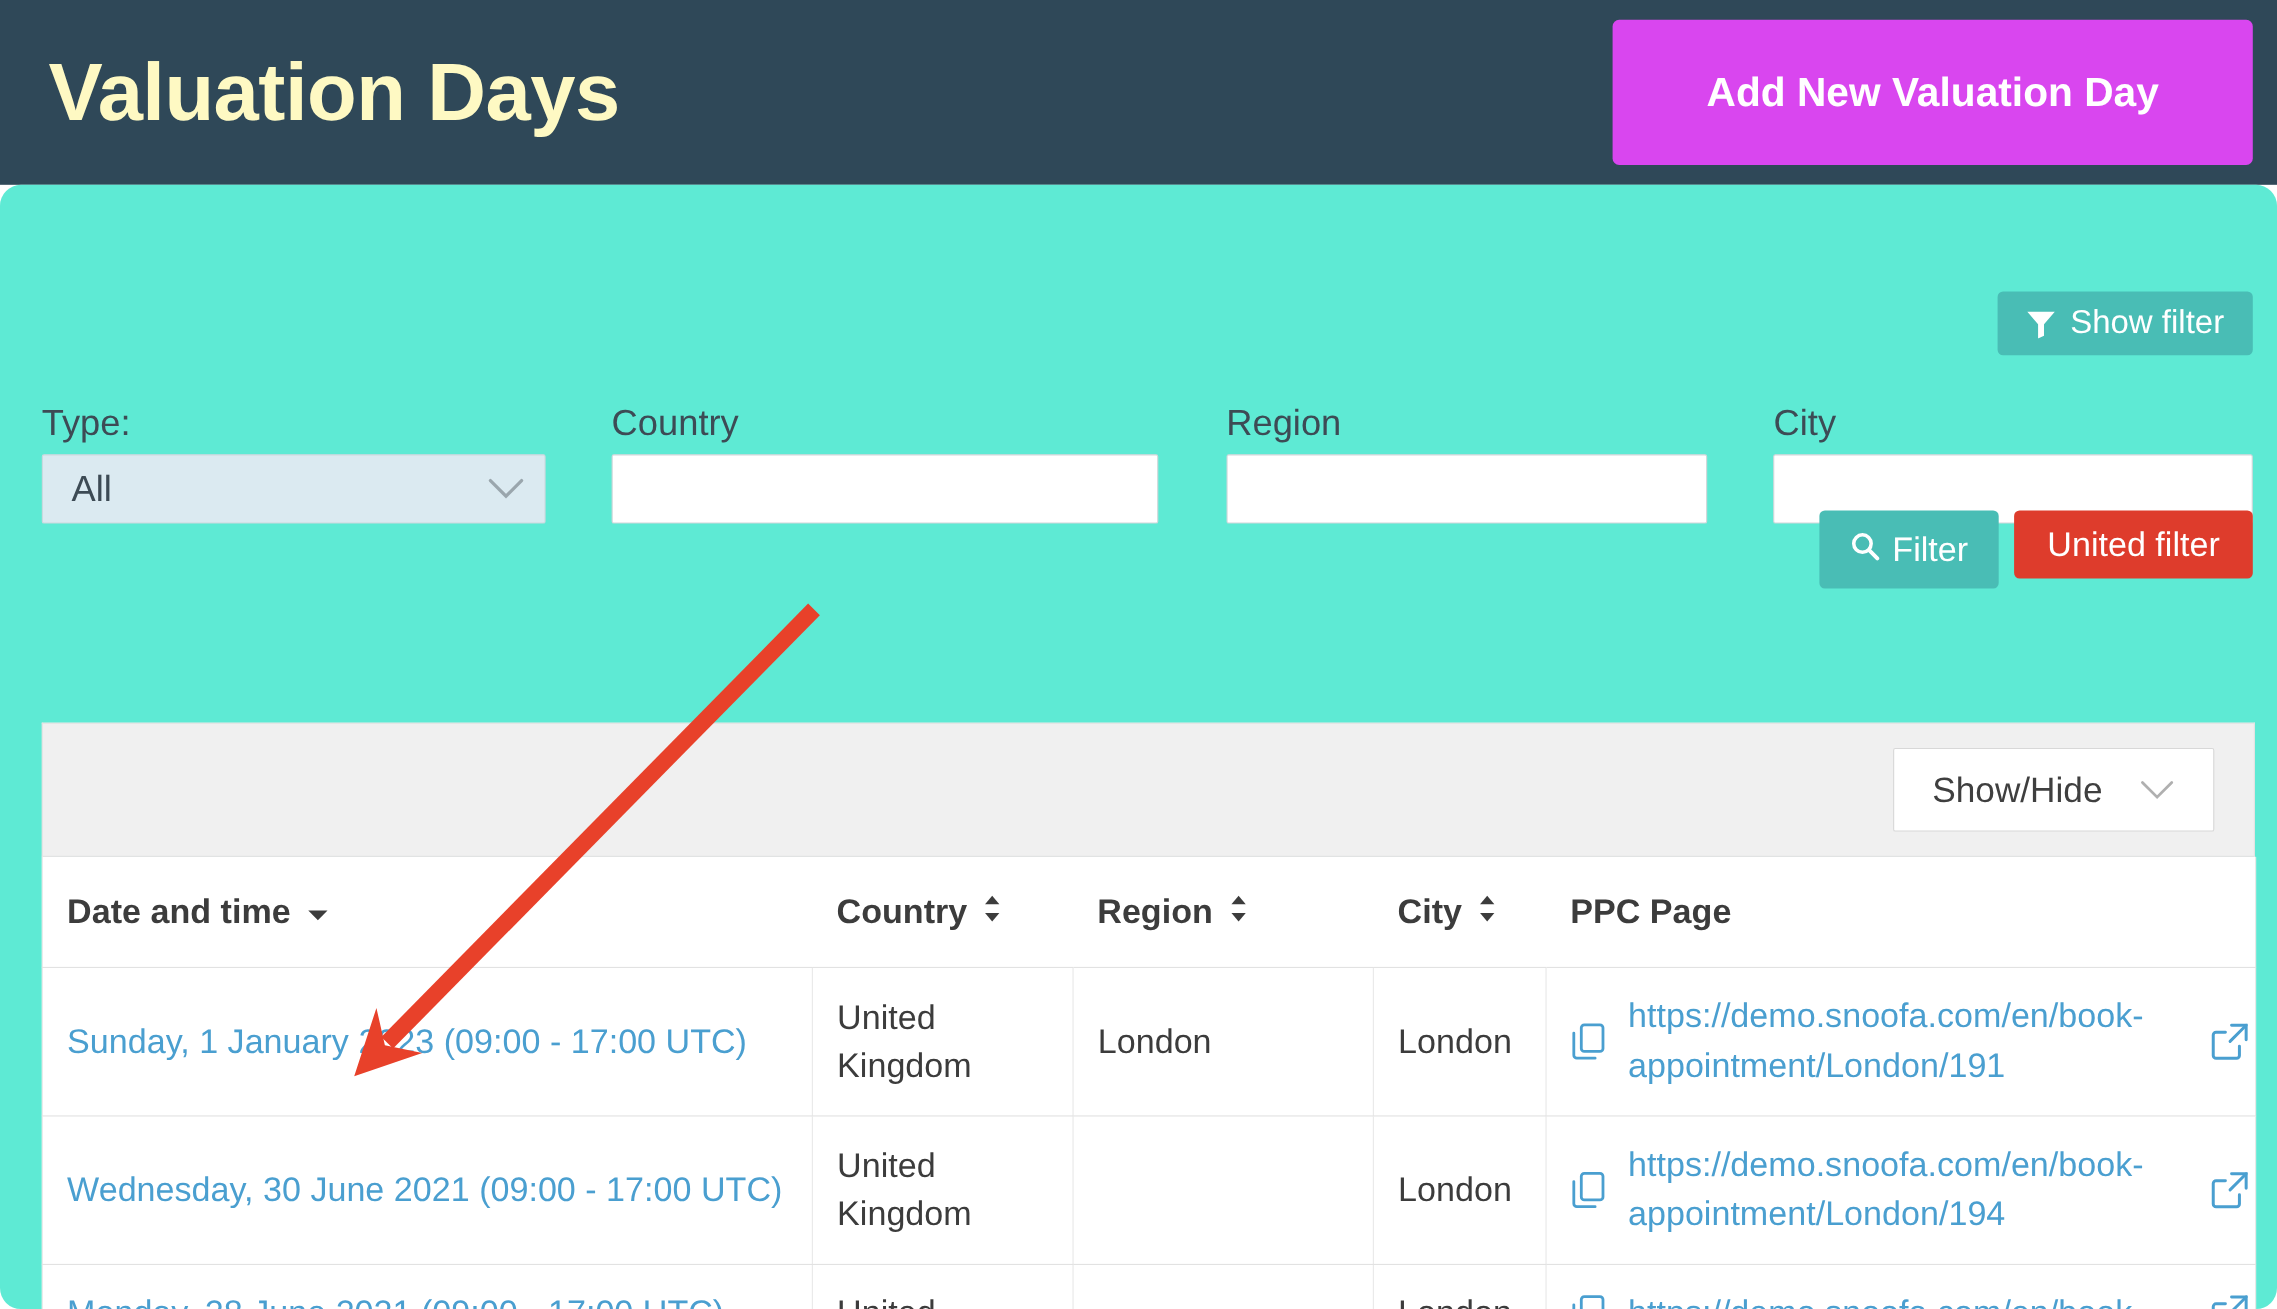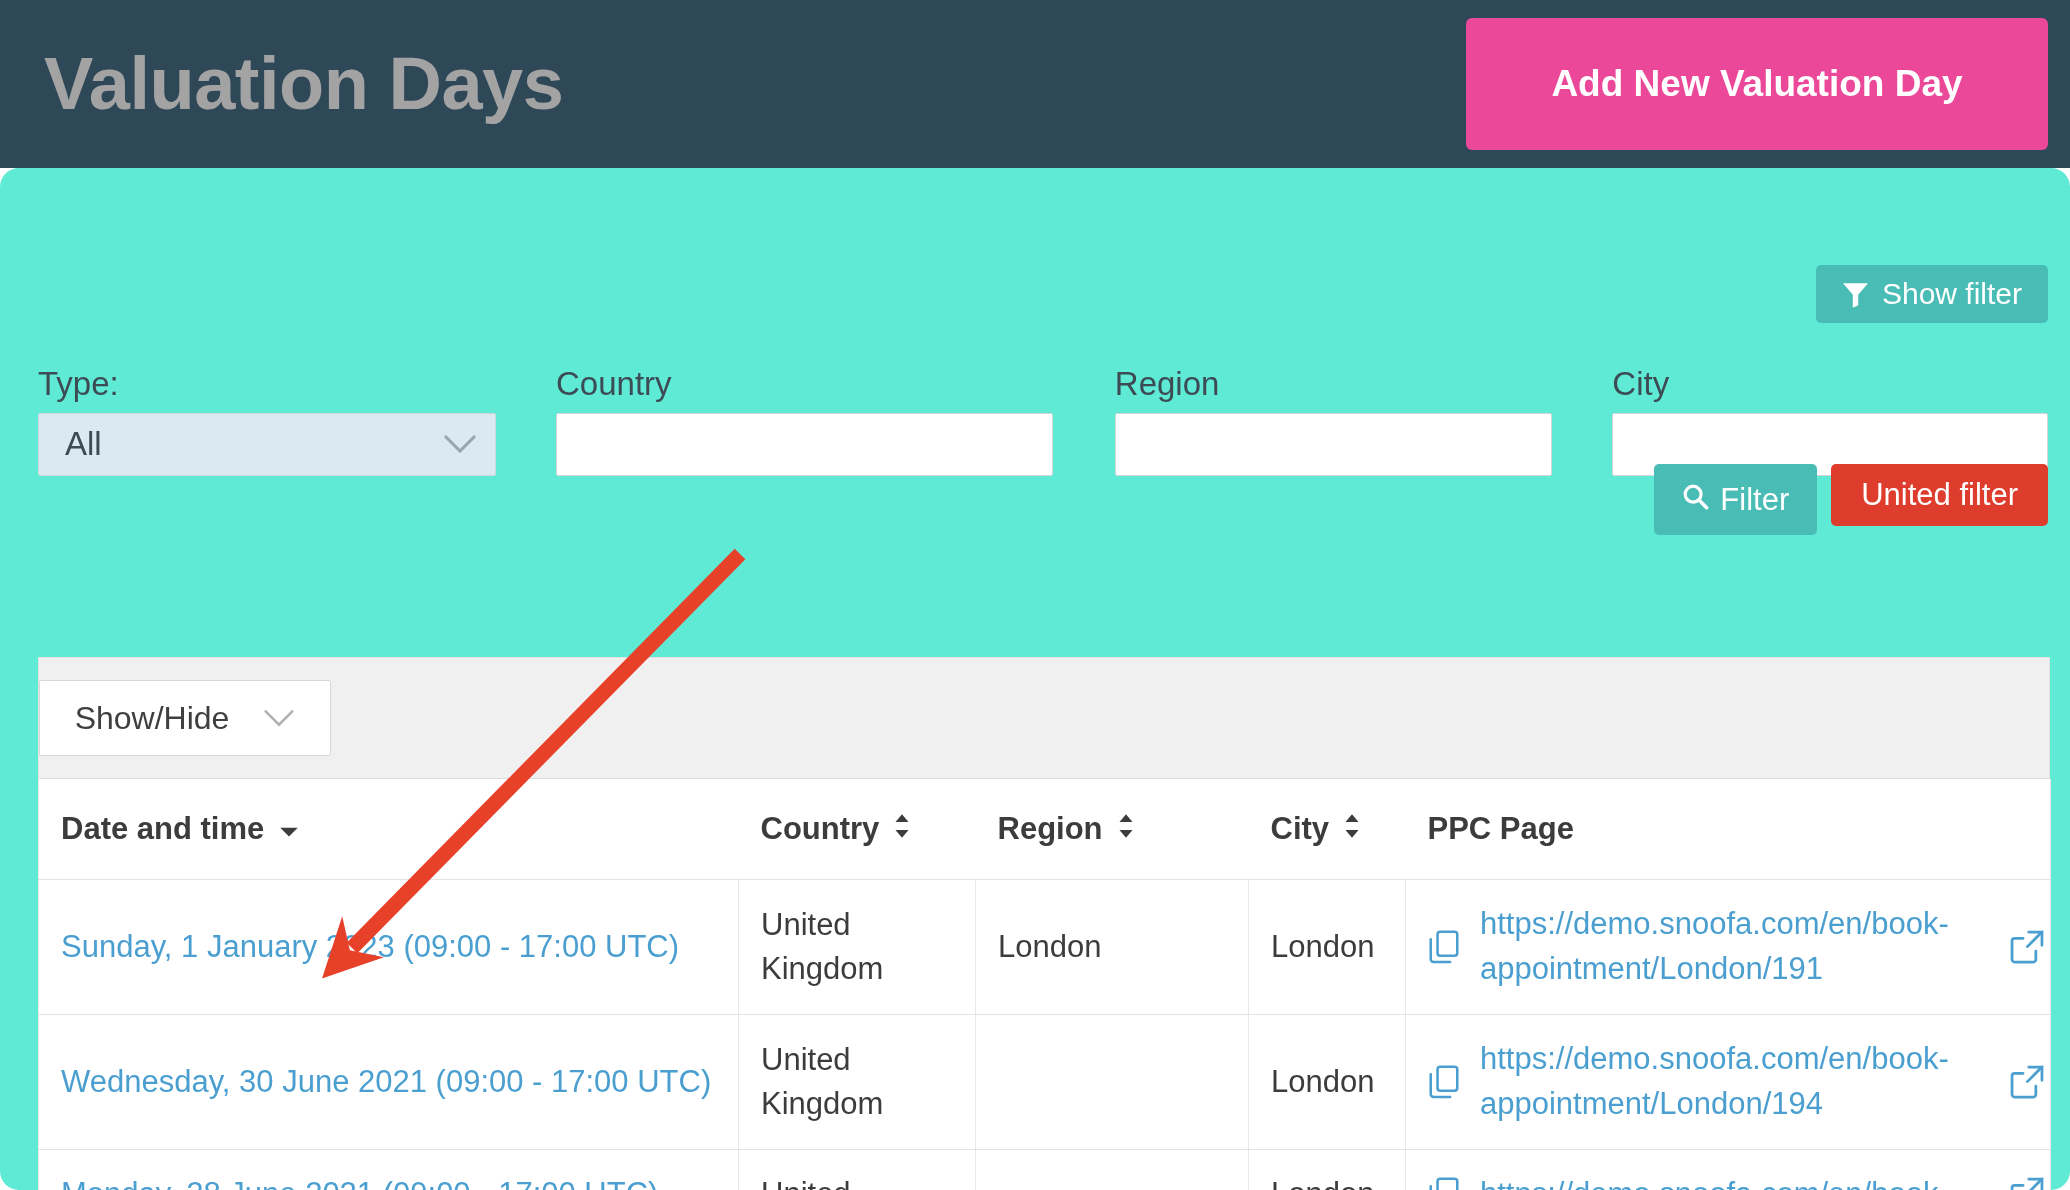--- a/index.html
+++ b/index.html
@@ -19,30 +19,30 @@
     left: 0; top: 0;
     width: 2070px;
     height: 168px;
     background: #2f4858;
     display: flex;
     align-items: center;
     justify-content: space-between;
   }
   .page-title {
     margin-left: 44px;
-    color: #a3a3a3;
+    color: #fef9c3;
     font-size: 74px;
     font-weight: 700;
     letter-spacing: -0.5px;
     line-height: 1;
     white-space: nowrap;
   }
   .add-button {
     margin-right: 22px;
-    background: #ec4899;
+    background: #d946ef;
     color: #ffffff;
     border: none;
     border-radius: 6px;
     width: 582px;
     height: 132px;
     font-family: "Liberation Sans", sans-serif;
     font-size: 37px;
     font-weight: 700;
     cursor: pointer;
     white-space: nowrap;
@@ -179,20 +179,21 @@
     top: 489px;
     width: 2012px;
   }
   .table-toolbar {
     background: #f0f0f0;
     border: 1px solid #e3e3e3;
     border-bottom: 1px solid #dedede;
     height: 122px;
     display: flex;
     align-items: center;
+    justify-content: flex-end;
     padding-right: 36px;
   }
   .showhide-select {
     width: 292px;
     height: 76px;
     background: #ffffff;
     border: 1px solid #d8d8d8;
     border-radius: 2px;
     display: flex;
     align-items: center;

